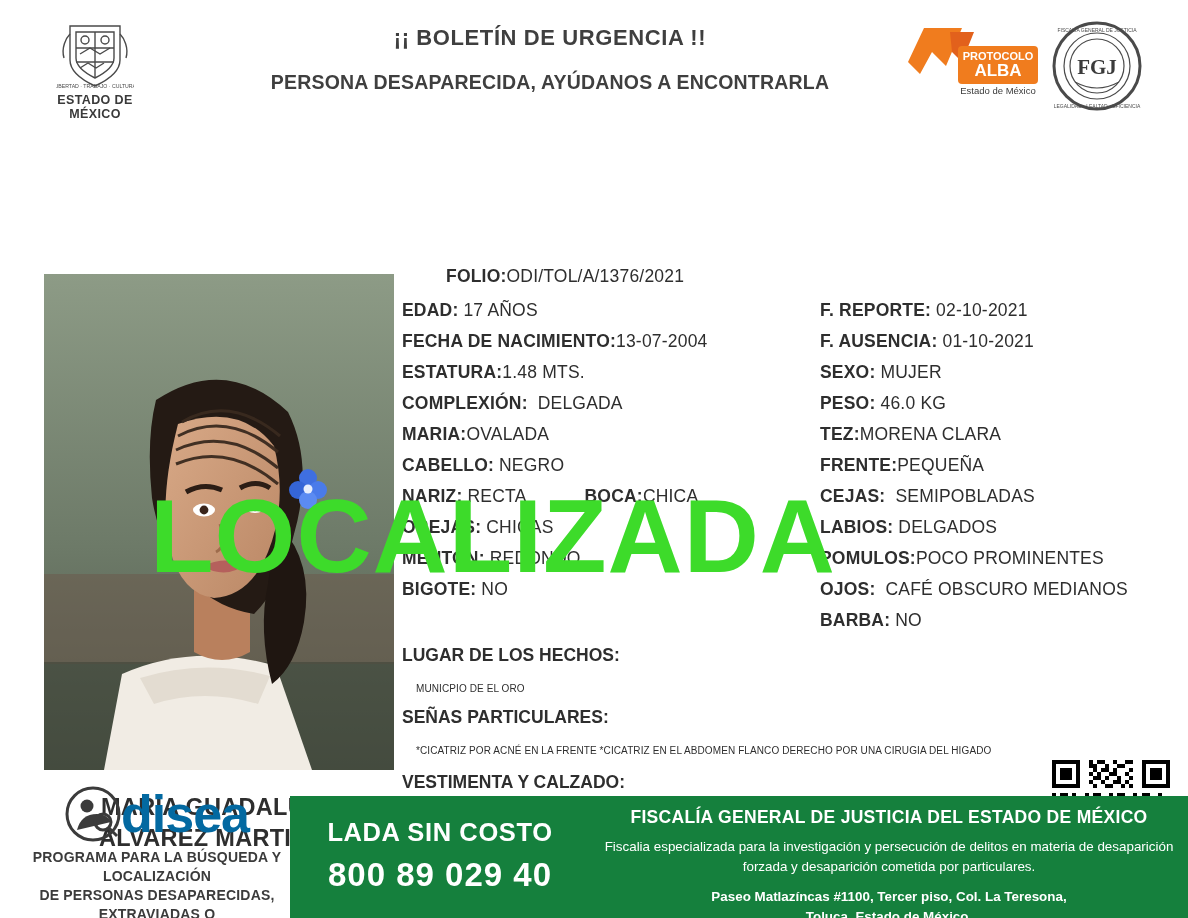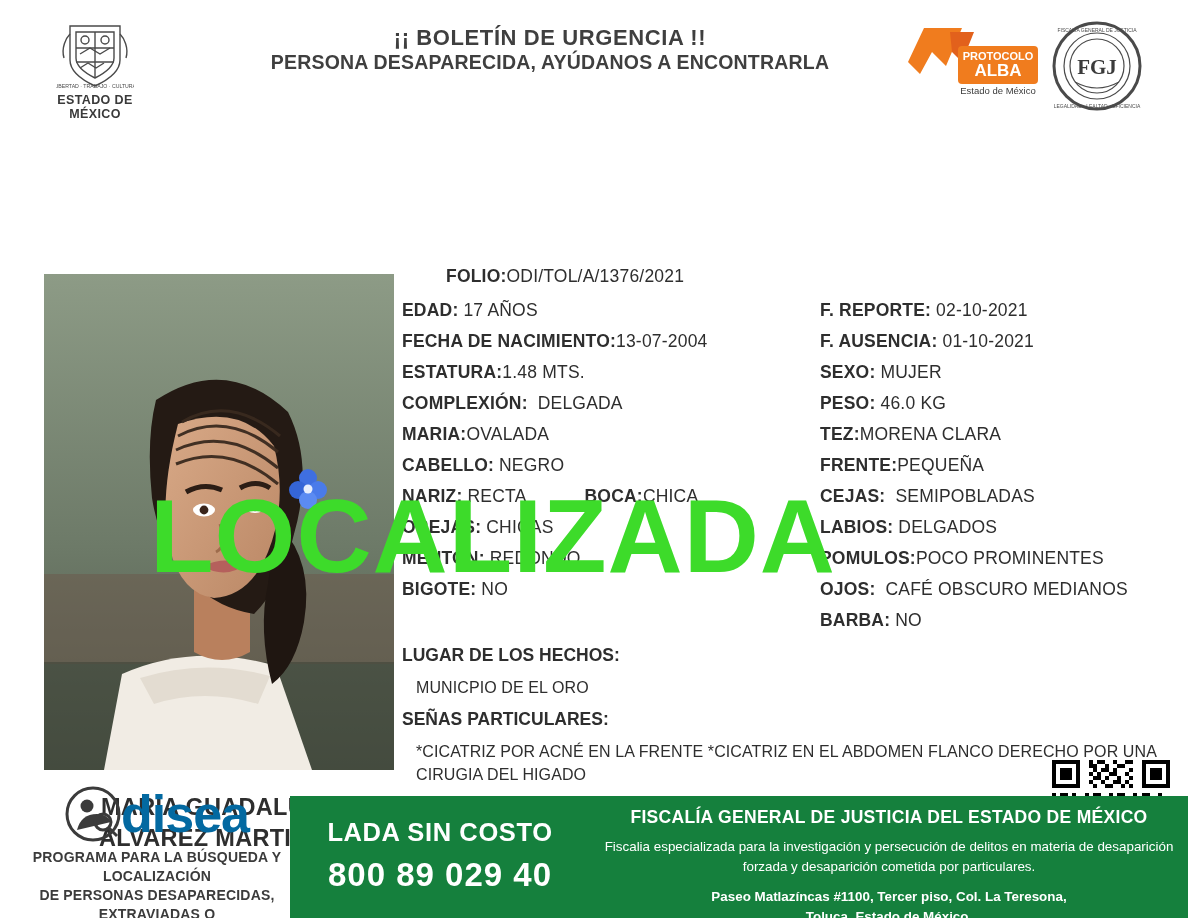--- a/index.html
+++ b/index.html
@@ -24,21 +24,21 @@
   }
   .header-titles {
     position: absolute; left: 200px; top: 26px; width: 700px; text-align: center;
   }
   .title-main {
     font-size: 22px; font-weight: bold; color: #3f3f3f;
     letter-spacing: .6px; line-height: 1.12;
   }
   .title-sub {
     font-size: 19.5px; font-weight: bold; color: #3f3f3f;
-    letter-spacing: .2px; margin-top: 0;
+    letter-spacing: .2px; margin-top: 20px;
   }
   .alba-logo {
     position: absolute; left: 902px; top: 22px; width: 138px; height: 86px;
   }
   .fgj-logo {
     position: absolute; left: 1042px; top: 20px; width: 110px; height: 92px;
   }
 
   
   .body-area { position: relative; }
@@ -69,22 +69,22 @@
   .sp { display: inline-block; width: 5px; }
 
   .folio-line { padding-left: 44px; height: 34px; }
 
   .inline-pair { display:flex; align-items: baseline; }
   .inline-pair .second { margin-left: 58px; }
 
   .block-sec { margin-top: 4px; }
   .block-head { font-size: 17.5px; font-weight: bold; color:#2e2e2e; }
   .block-body {
-    font-size: 16px; color: #2e2e2e; line-height: 1.45;
-    padding-left: 14px; margin-top: 10px; letter-spacing: .1px;
+    font-size: 10px; color: #2e2e2e; line-height: 1.45;
+    padding-left: 14px; margin-top: 16px; letter-spacing: .1px;
   }
 
   
   .localizada {
     position: absolute; left: 150px; top: 358px;
     font-size: 104px; font-weight: bold; color: #3ddb2a;
     letter-spacing: 1px; line-height: 1; white-space: nowrap;
     z-index: 40; pointer-events: none;
   }
 

